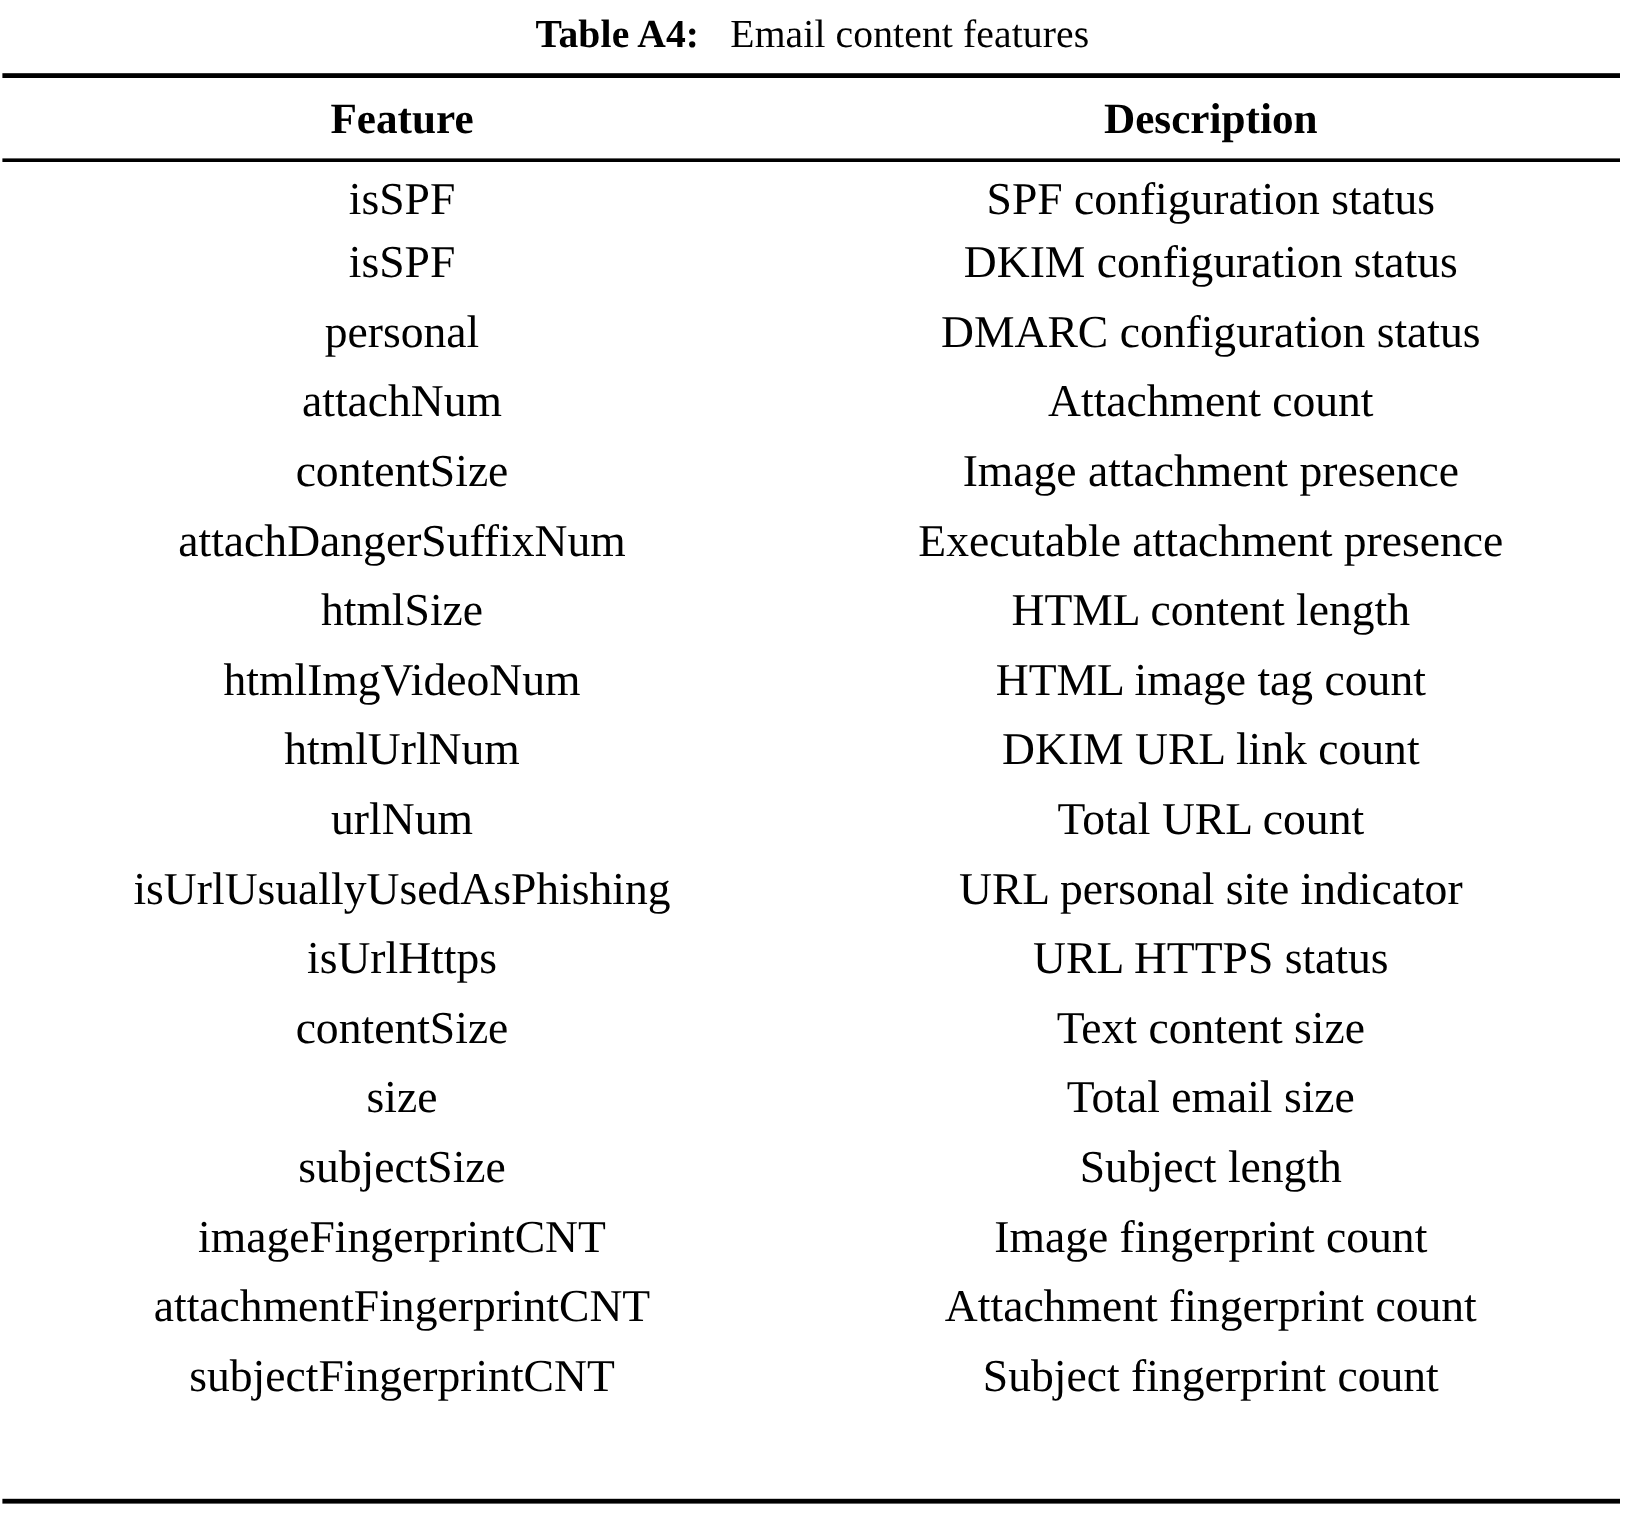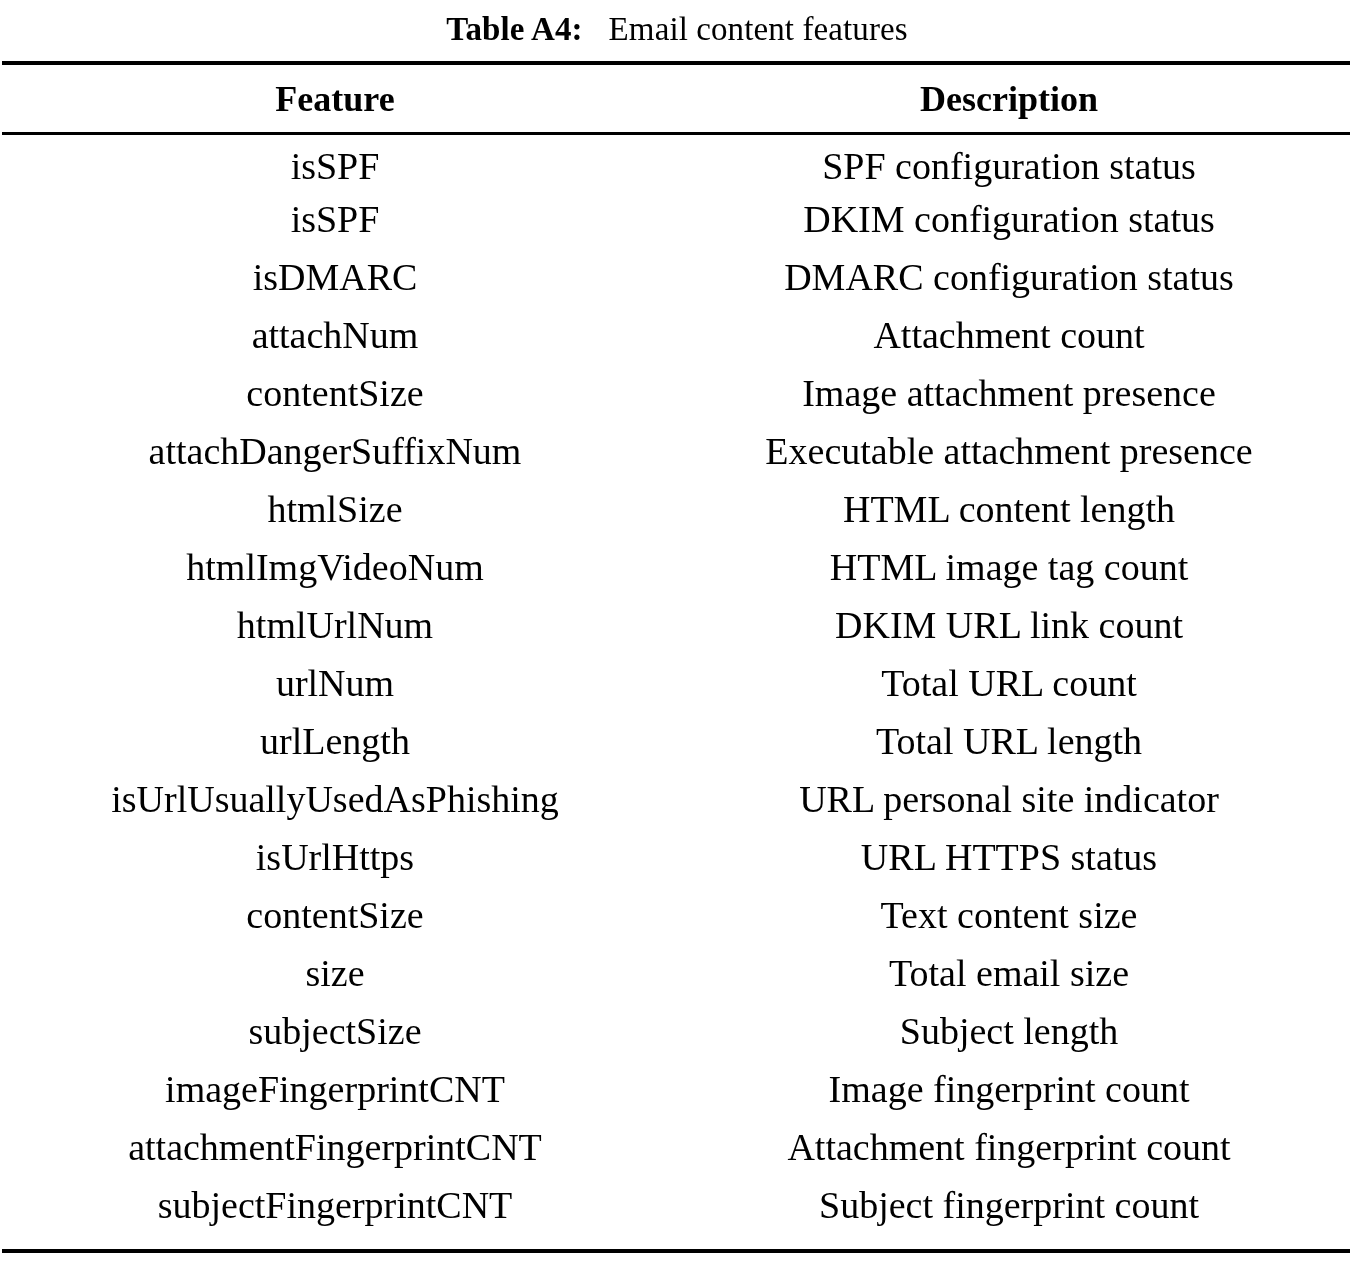--- a/index.html
+++ b/index.html
@@ -119,21 +119,21 @@
     <tbody id="table-body">
         <tr>
           <td>isSPF</td>
           <td>SPF configuration status</td>
         </tr>
         <tr>
           <td>isSPF</td>
           <td>DKIM configuration status</td>
         </tr>
         <tr>
-          <td>isDMARC</td>
+          <td>personal</td>
           <td>DMARC configuration status</td>
         </tr>
         <tr>
           <td>attachNum</td>
           <td>Attachment count</td>
         </tr>
         <tr>
           <td>contentSize</td>
           <td>Image attachment presence</td>
         </tr>
@@ -149,24 +149,20 @@
           <td>htmlImgVideoNum</td>
           <td>HTML image tag count</td>
         </tr>
         <tr>
           <td>htmlUrlNum</td>
           <td>DKIM URL link count</td>
         </tr>
         <tr>
           <td>urlNum</td>
           <td>Total URL count</td>
-        </tr>
-        <tr>
-          <td>urlLength</td>
-          <td>Total URL length</td>
         </tr>
         <tr>
           <td>isUrlUsuallyUsedAsPhishing</td>
           <td>URL personal site indicator</td>
         </tr>
         <tr>
           <td>isUrlHttps</td>
           <td>URL HTTPS status</td>
         </tr>
         <tr>

